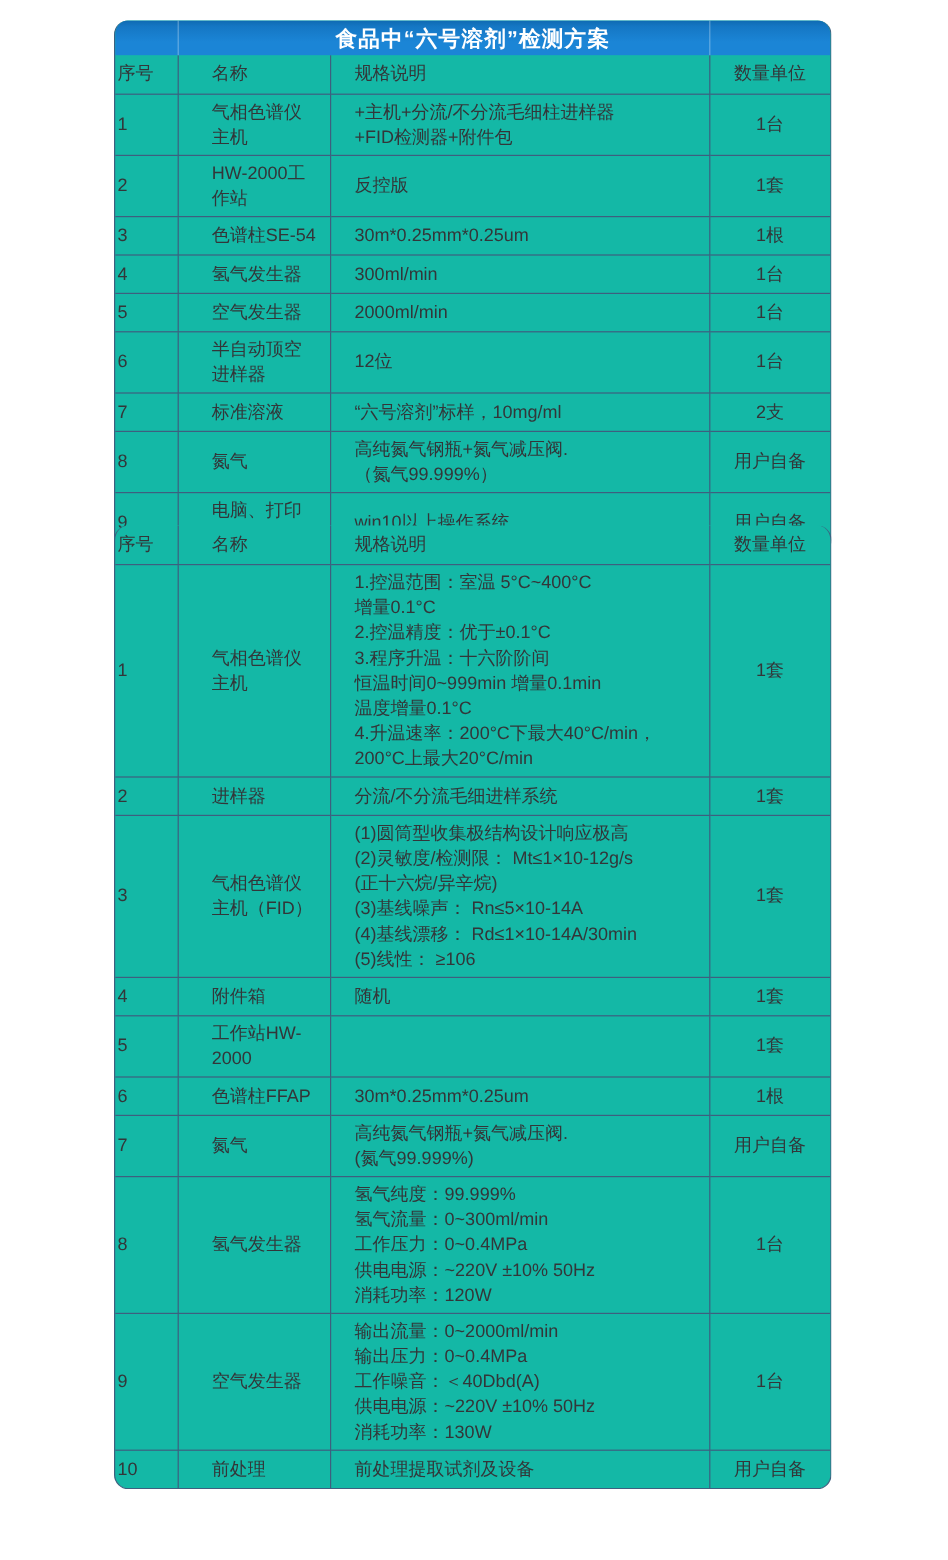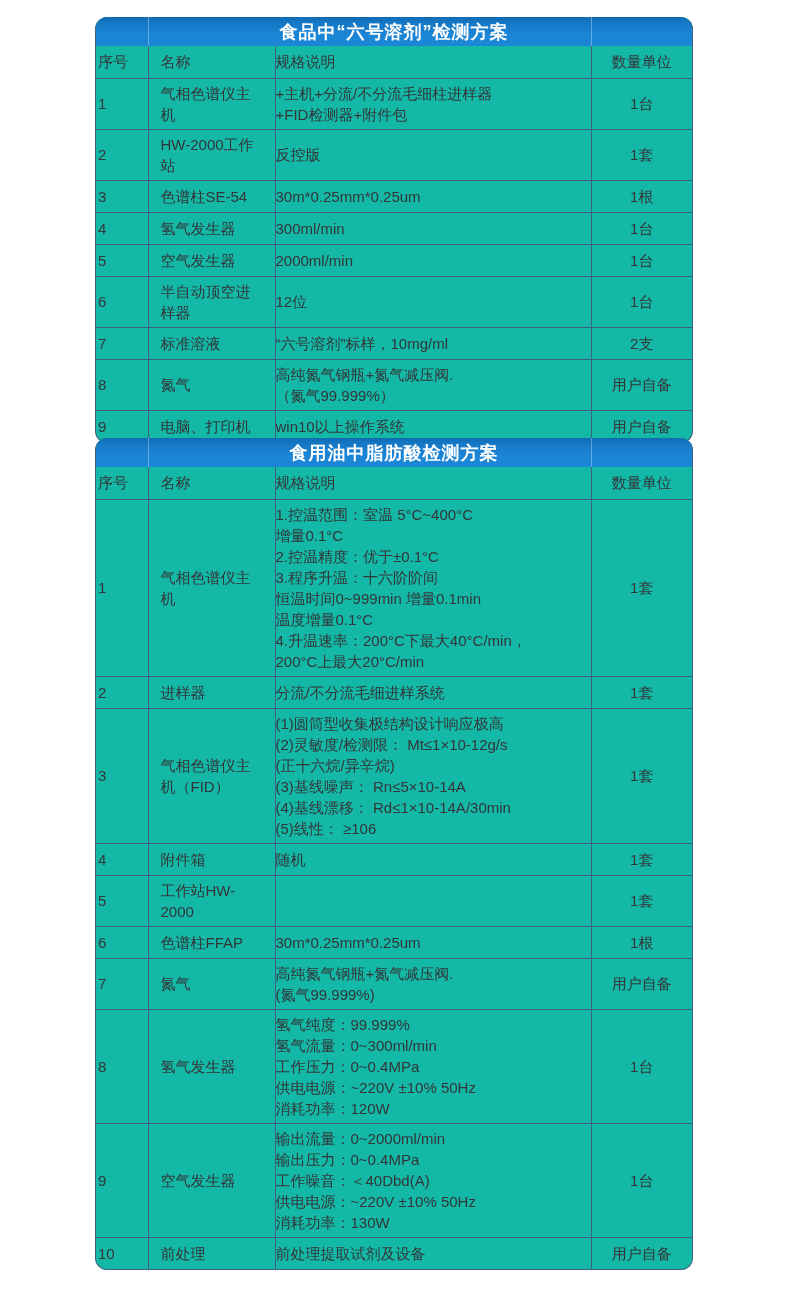--- a/index.html
+++ b/index.html
@@ -41,22 +41,22 @@
     font-size:15px;font-weight:normal;line-height:21px;
     padding:4px 10px;vertical-align:middle;text-align:left;
     height:32px;color:var(--text);
     overflow:hidden;
   }
   th:first-child,td:first-child{border-left:none;}
   th:last-child,td:last-child{border-right:none;text-align:center;}
   thead th{border-top:none;}
   tr:last-child td{border-bottom:none;}
   .c-no{padding:4px 2px;}
-  .c-name{padding-left:12px;}
-  .c-spec{white-space:pre-line;padding:4px 0;}
+  .c-name{padding-left:28px;}
+  .c-spec{white-space:pre-line;padding:4px 20px;}
   .c-qty{padding-left:10px;}
 </style>
 </head>
 <body>
 
 <main>
 
   <section class="scheme scheme-1">
     <header class="tbl-title">
       <span>食品中“六号溶剂”检测方案</span>
@@ -133,25 +133,20 @@
             <td class="c-no">9</td>
             <td class="c-name">电脑、打印机</td>
             <td class="c-spec">win10以上操作系统</td>
             <td class="c-qty">用户自备</td>
           </tr>
         </tbody>
     </table>
   </section>
 
   <section class="scheme scheme-2">
-    <header class="tbl-title">
-      <span>食用油中脂肪酸检测方案</span>
-      <i class="vsep vsep-a"></i>
-      <i class="vsep vsep-b"></i>
-    </header>
     <table>
       <colgroup>
           <col class="w-no">
           <col class="w-name">
           <col class="w-spec">
           <col class="w-qty">
         </colgroup>
       <thead>
           <tr>
             <th class="c-no">序号</th>

